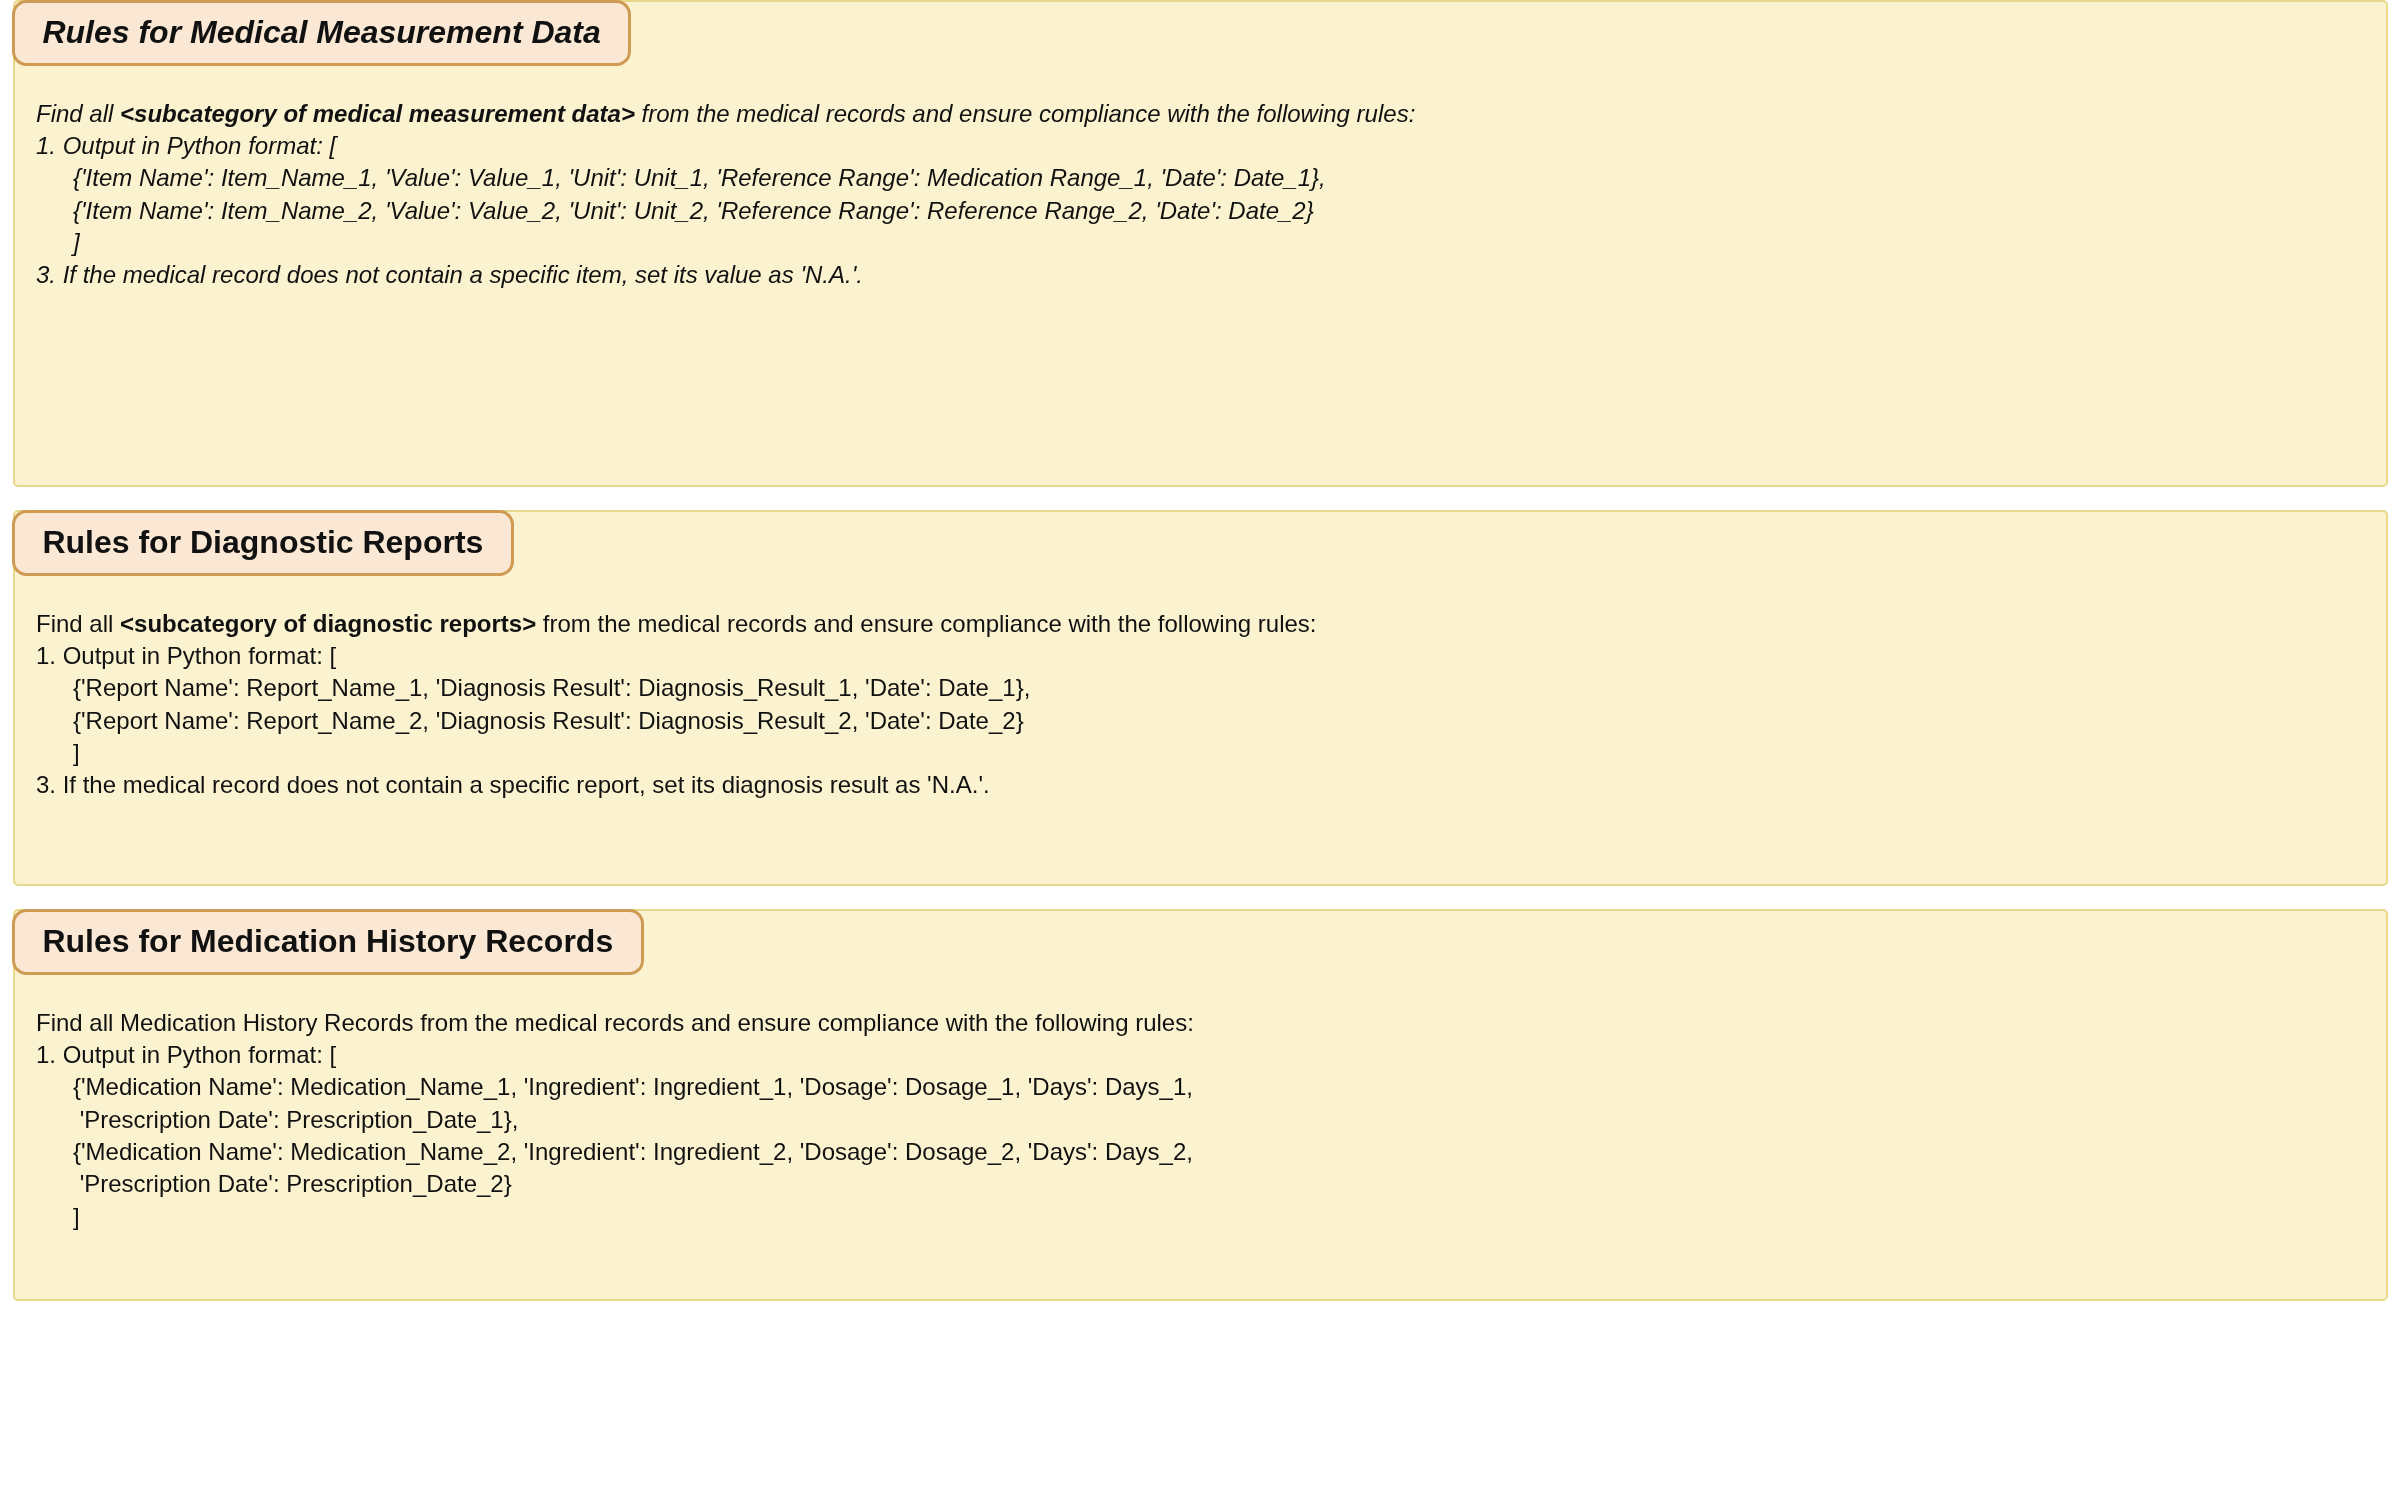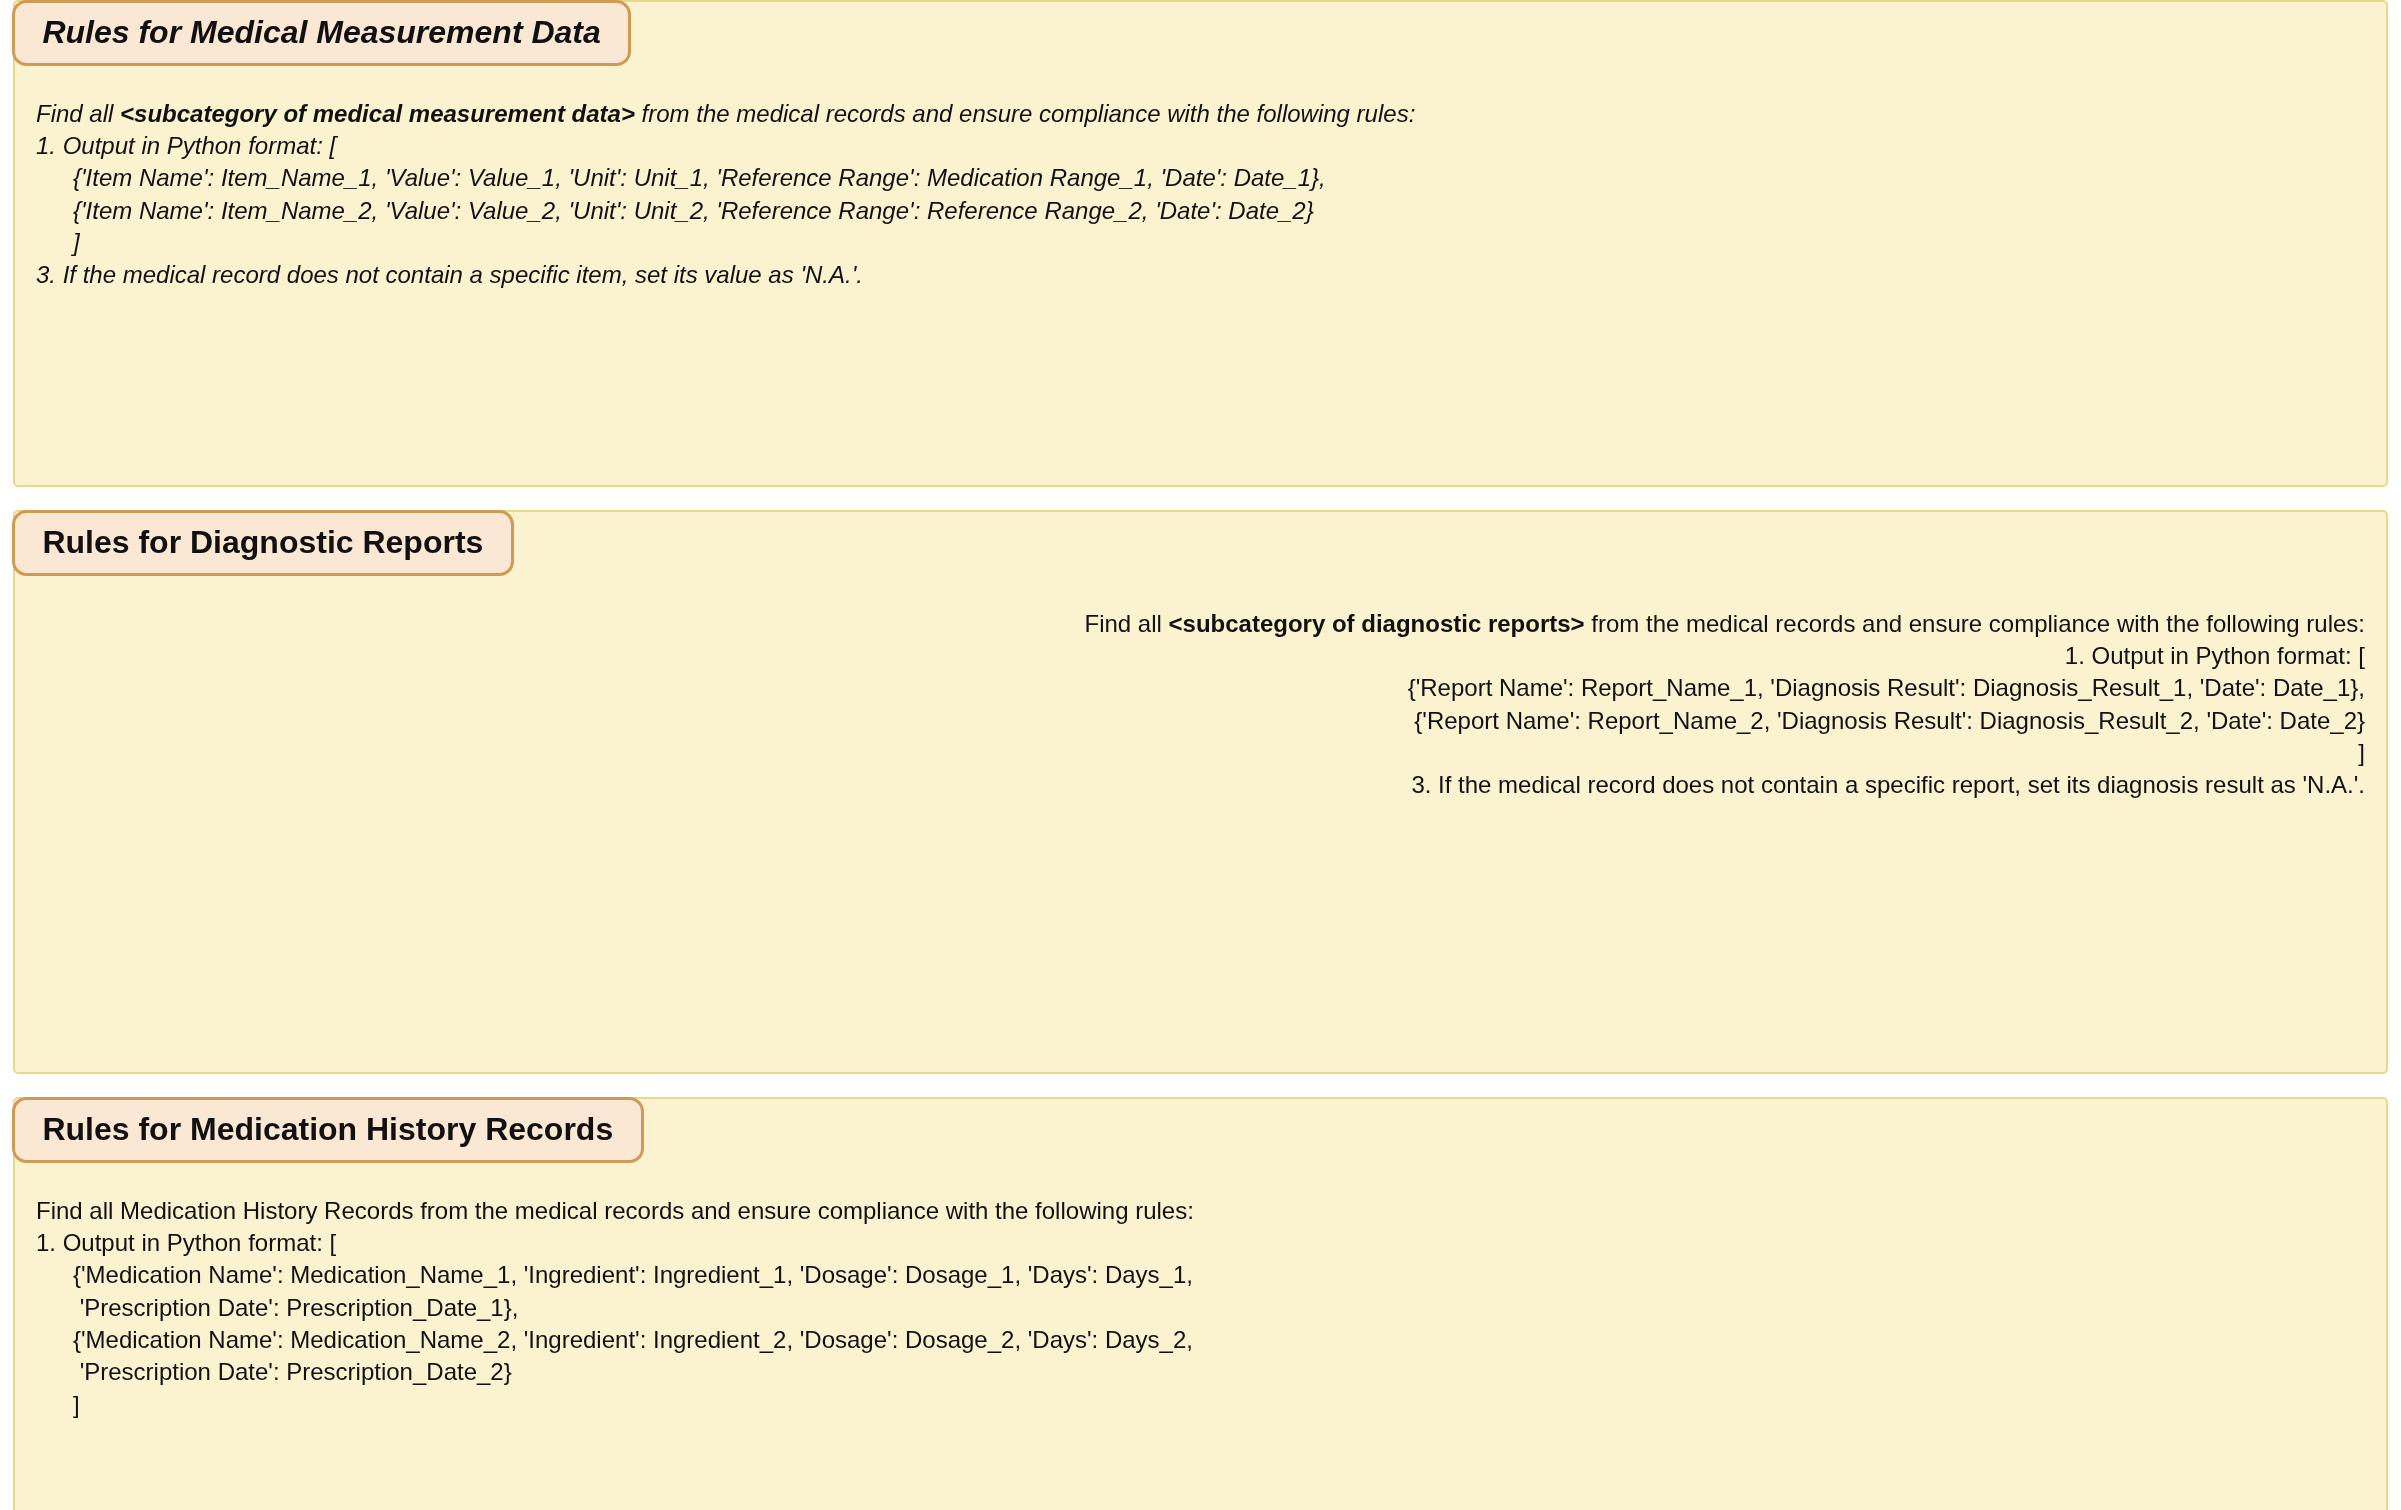--- a/index.html
+++ b/index.html
@@ -68,22 +68,22 @@
   }
   .line.wrap {
     white-space: normal;
   }
   .indent-1 { padding-left: 37px; }
 
   b, .bold { font-weight: bold; }
 
   
   #panel-measurement { height: 487px; font-style: italic; }
-  #panel-diagnostic  { height: 564px; text-align: right; }
-  #panel-medication  { height: 503px; margin-bottom: 0; }
+  #panel-diagnostic  { height: 376px; }
+  #panel-medication  { height: 392px; margin-bottom: 0; }
 </style>
 </head>
 <body>
 
 <div class="page">
 
   <section class="panel" id="panel-measurement">
     <div class="panel-header">Rules for Medical Measurement Data</div>
     <div class="panel-body">
       <div class="spacer-for-header"></div>

